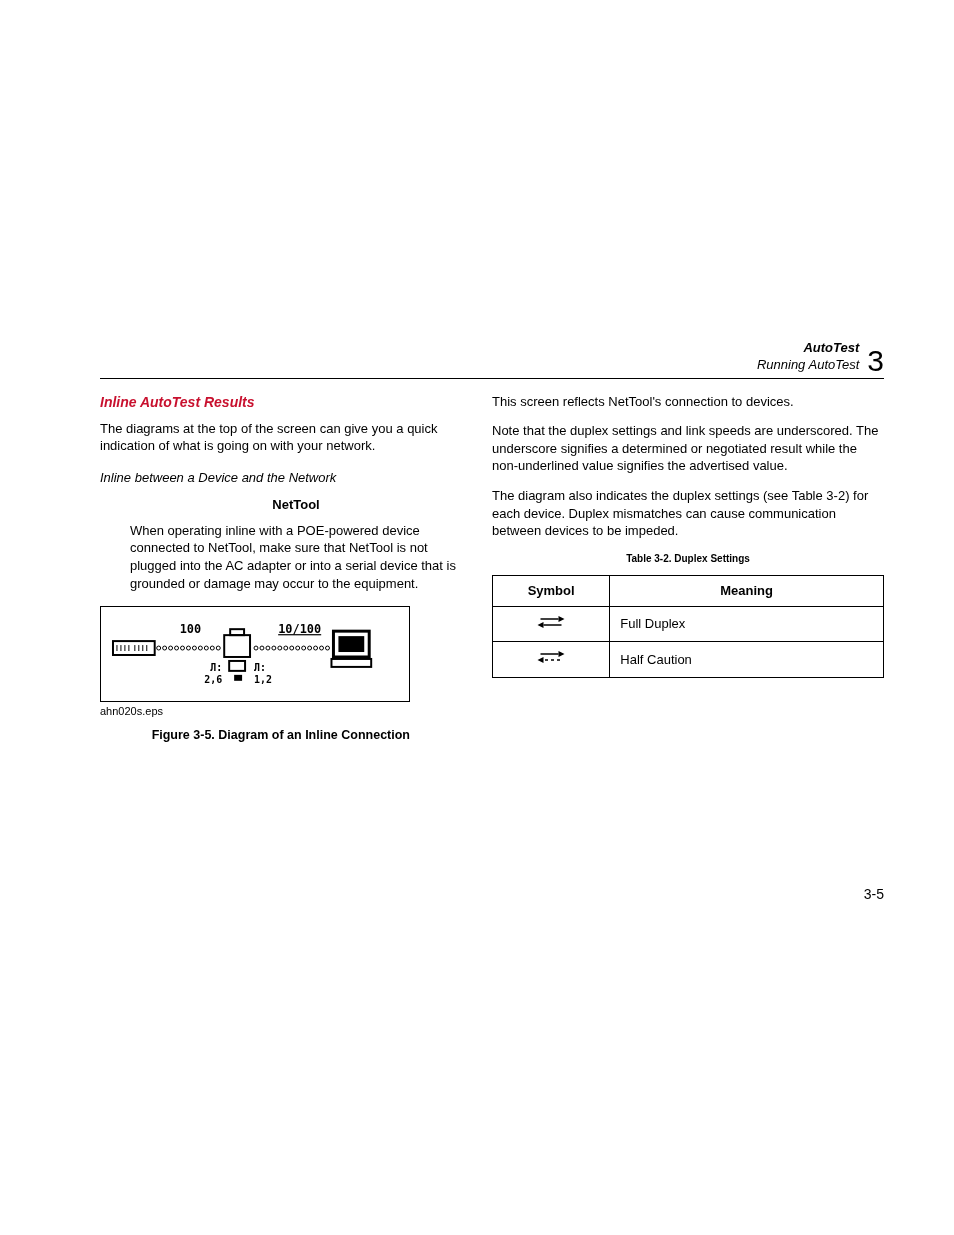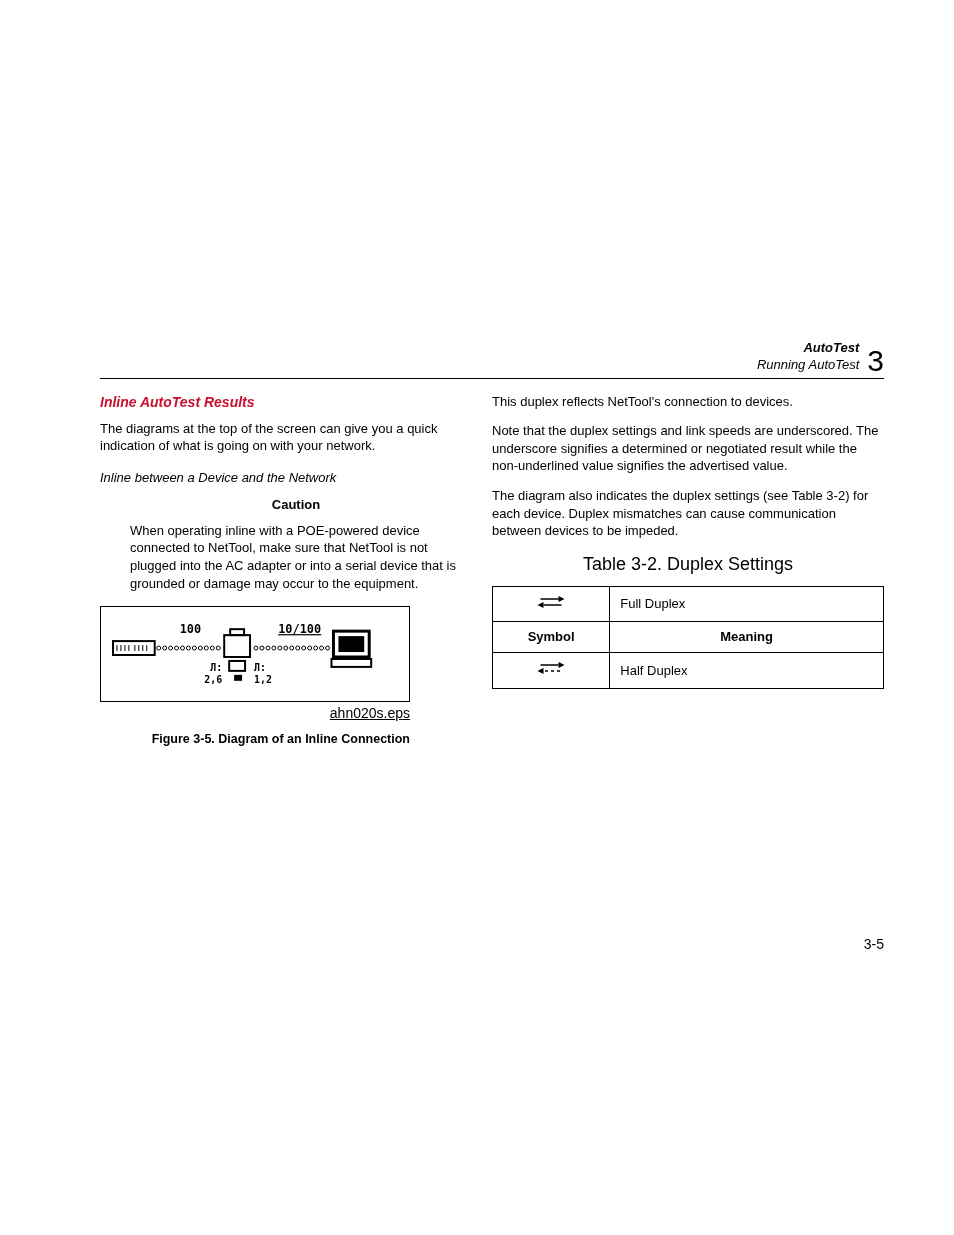--- a/index.html
+++ b/index.html
@@ -82,55 +82,54 @@
     box-sizing: border-box;
     padding: 10px;
     display: flex;
     align-items: center;
     justify-content: center;
     margin-top: 10px;
     font-weight: bold;
   }
   .figure-svg { width: 100%; height: 100%; }
   .eps-label {
-    font-size: 14px;
-    text-align: right;
+    font-size: 11px;
+    text-align: left;
     width: 310px;
     margin: 2px 0 8px 0;
-    text-decoration: underline;
   }
   .fig-caption {
     font-weight: bold;
     text-align: right;
     font-size: 12.5px;
     width: 310px;
   }
   .tbl-caption {
-    font-weight: normal;
+    font-weight: bold;
     text-align: center;
-    font-size: 18px;
+    font-size: 10px;
     margin: 8px 0 10px 0;
   }
   table.duplex {
     border-collapse: collapse;
     width: 100%;
     font-size: 13px;
   }
   table.duplex th, table.duplex td {
     border: 1px solid #000;
     padding: 6px 10px;
     vertical-align: middle;
   }
   table.duplex th { font-weight: bold; text-align: center; }
   .sym-cell { text-align: center; width: 30%; }
   .arrow-svg { width: 30px; height: 18px; display: inline-block; }
   .page-num {
     position: absolute;
     right: 70px;
-    top: 936px;
+    top: 886px;
     font-size: 14px;
   }
   .page-wrap { position: relative; width: 954px; height: 1101px; }
 </style>
 </head>
 <body>
 <div class="page-wrap">
 
 <div class="page">
   <div class="header-block">
@@ -143,21 +142,21 @@
     </div>
     <hr class="hr">
   </div>
 
   <div class="columns">
 
     <div class="col">
       <p class="h-red-bold">Inline AutoTest Results</p>
       <p class="body-p">The diagrams at the top of the screen can give you a quick indication of what is going on with your network.</p>
       <p class="h-red-ital">Inline between a Device and the Network</p>
-      <p class="caution-label">Caution</p>
+      <p class="caution-label">NetTool</p>
       <p class="caution-block">When operating inline with a POE-powered device connected to NetTool, make sure that NetTool is not plugged into the AC adapter or into a serial device that is grounded or damage may occur to the equipment.</p>
 
       <div class="figure-box">
         <svg class="figure-svg" viewBox="0 0 290 70">
 
           <rect x="2" y="22" width="42" height="14" fill="none" stroke="#000" stroke-width="2"></rect>
           <line x1="6" y1="26" x2="6" y2="32" stroke="#000"></line>
               <line x1="10" y1="26" x2="10" y2="32" stroke="#000"></line>
           <line x1="14" y1="26" x2="14" y2="32" stroke="#000"></line>
               <line x1="18" y1="26" x2="18" y2="32" stroke="#000"></line>
@@ -213,53 +212,53 @@
           <rect x="222" y="40" width="40" height="8" fill="none" stroke="#000" stroke-width="2"></rect>
 
           <text x="190" y="14" font-family="monospace" font-size="12" text-anchor="middle" text-decoration="underline">10/100</text>
         </svg>
       </div>
       <div class="eps-label">ahn020s.eps</div>
       <div class="fig-caption">Figure 3-5. Diagram of an Inline Connection</div>
     </div>
 
     <div class="col">
-      <p class="body-p">This duplex reflects NetTool's connection to devices.</p>
+      <p class="body-p">This screen reflects NetTool's connection to devices.</p>
       <p class="body-p">Note that the duplex settings and link speeds are underscored. The underscore signifies a determined or negotiated result while the non-underlined value signifies the advertised value.</p>
       <p class="body-p">The diagram also indicates the duplex settings (see Table 3-2) for each device. Duplex mismatches can cause communication between devices to be impeded.</p>
       <p class="tbl-caption">Table 3-2. Duplex Settings</p>
       <table class="duplex">
         <tbody>
               <tr>
+          <th>Symbol</th>
+          <th>Meaning</th>
+        </tr>
+        <tr>
           <td class="sym-cell">
             <svg class="arrow-svg" viewBox="0 0 40 20">
               <line x1="6" y1="6" x2="30" y2="6" stroke="#000" stroke-width="2"></line>
               <polygon points="30,2 38,6 30,10" fill="#000"></polygon>
               <line x1="10" y1="14" x2="34" y2="14" stroke="#000" stroke-width="2"></line>
               <polygon points="10,10 2,14 10,18" fill="#000"></polygon>
             </svg>
           </td>
           <td>Full Duplex</td>
-        </tr>
-        <tr>
-          <th>Symbol</th>
-          <th>Meaning</th>
         </tr>
         <tr>
           <td class="sym-cell">
             <svg class="arrow-svg" viewBox="0 0 40 20">
               <line x1="6" y1="6" x2="30" y2="6" stroke="#000" stroke-width="2"></line>
               <polygon points="30,2 38,6 30,10" fill="#000"></polygon>
               <polygon points="10,10 2,14 10,18" fill="#000"></polygon>
               <line x1="12" y1="14" x2="16" y2="14" stroke="#000" stroke-width="2"></line>
               <line x1="20" y1="14" x2="24" y2="14" stroke="#000" stroke-width="2"></line>
               <line x1="28" y1="14" x2="32" y2="14" stroke="#000" stroke-width="2"></line>
             </svg>
           </td>
-          <td>Half Duplex</td>
+          <td>Half Caution</td>
         </tr>
       </tbody>
           </table>
     </div>
   </div>
 </div>
 
 <div class="page-num">3-5</div>
 </div>
 

